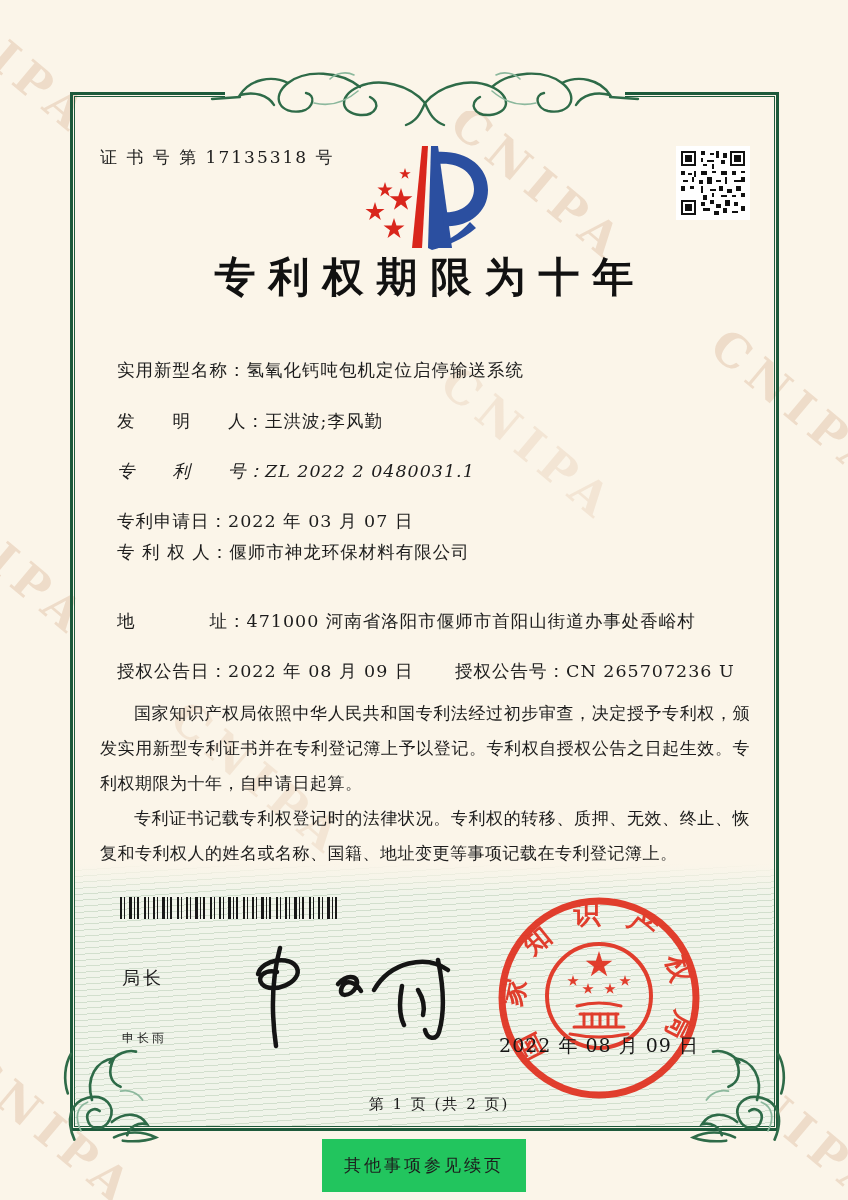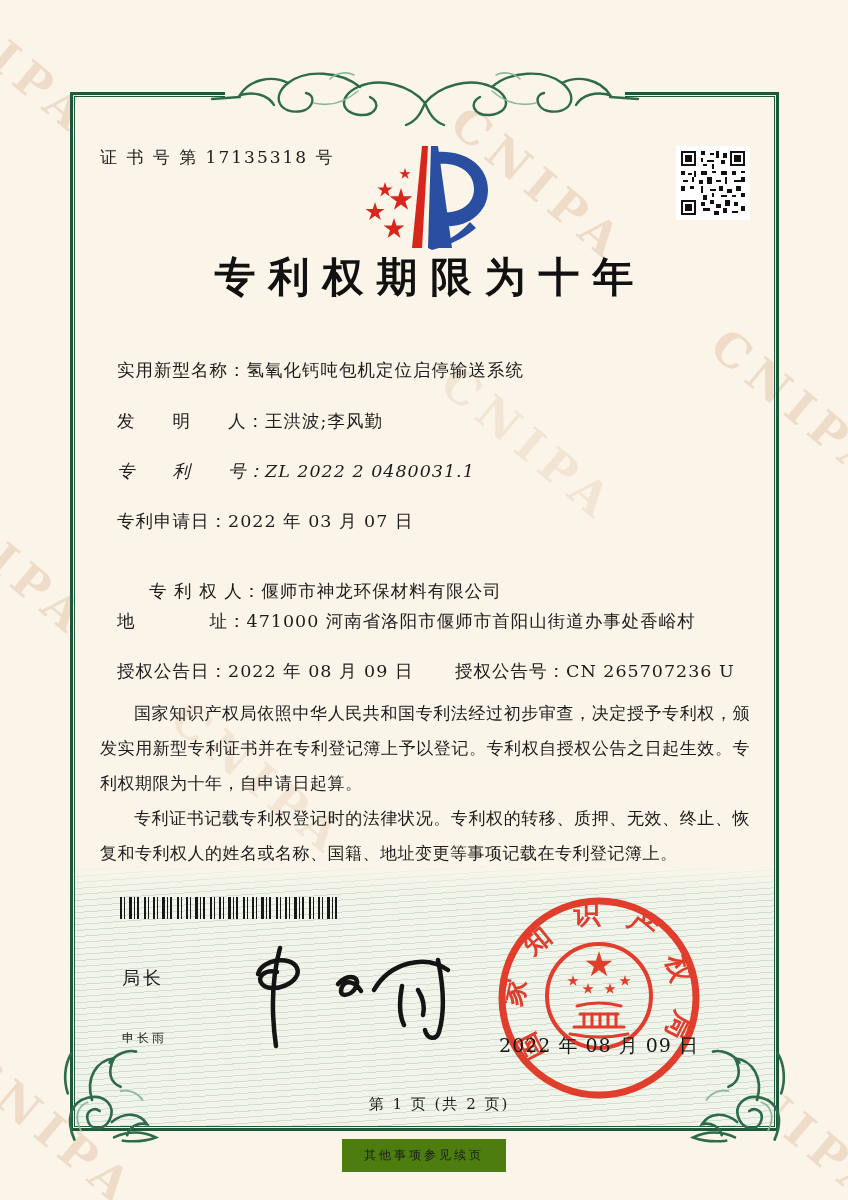--- a/index.html
+++ b/index.html
@@ -63,21 +63,21 @@
   .logo { left:348px; top:130px; }
 
   .title {
     left:0; right:0; top:250px; text-align:center;
     font-size:41px; font-weight:bold; letter-spacing:13px; text-indent:13px;
     color:#111;
   }
 
   .field { left:117px; font-size:17.5px; letter-spacing:1px; white-space:nowrap; }
   .f0 { top:358px; } .f1 { top:409px; } .f2 { top:459px;font-style:italic; }
-  .f3 { top:509px; } .f4 { top:579px;margin-left:32px; } .f5 { top:609px; }
+  .f3 { top:509px; } .f4 { top:540px; } .f5 { top:609px; }
   .grant1 { left:117px; top:659px; font-size:17.5px; letter-spacing:1px; white-space:nowrap; }
   .grant2 { left:455px; top:659px; font-size:17.5px; letter-spacing:1px; white-space:nowrap; }
 
   .paras { left:100px; top:696px; width:650px; font-size:17px; line-height:35px;
            text-align:justify; letter-spacing:0.5px; }
   .paras p { text-indent:2em; }
 
   .barcode {
     left:120px; top:897px; width:220px; height:22px;
     background:repeating-linear-gradient(90deg,
@@ -97,22 +97,22 @@
 
   .seal { left:494px; top:893px; }
   .seal-date { left:489px; top:1033px; width:220px; text-align:center;
                font-size:19px; letter-spacing:1px; color:#161616; }
 
   .page-info { left:70px; width:738px; top:1095px; text-align:center;
                font-size:15px; letter-spacing:2px; }
 
   .note-box {
     left:50%; top:1139px; transform:translateX(-50%);
-    background:#4d7c0f; padding:8px 22px;
-    font-size:12px; letter-spacing:3px;
+    background:#22c55e; padding:15px 22px;
+    font-size:17px; letter-spacing:3px;
   }
 </style>
 </head>
 <body>
 
 <div class="page">
 
   <div class="wm" style="left:-60px; top:-32px;">CNIPA</div>
   <div class="wm" style="left:475px; top:95px;">CNIPA</div>
   <div class="wm" style="left:735px; top:318px;">CNIPA</div>

